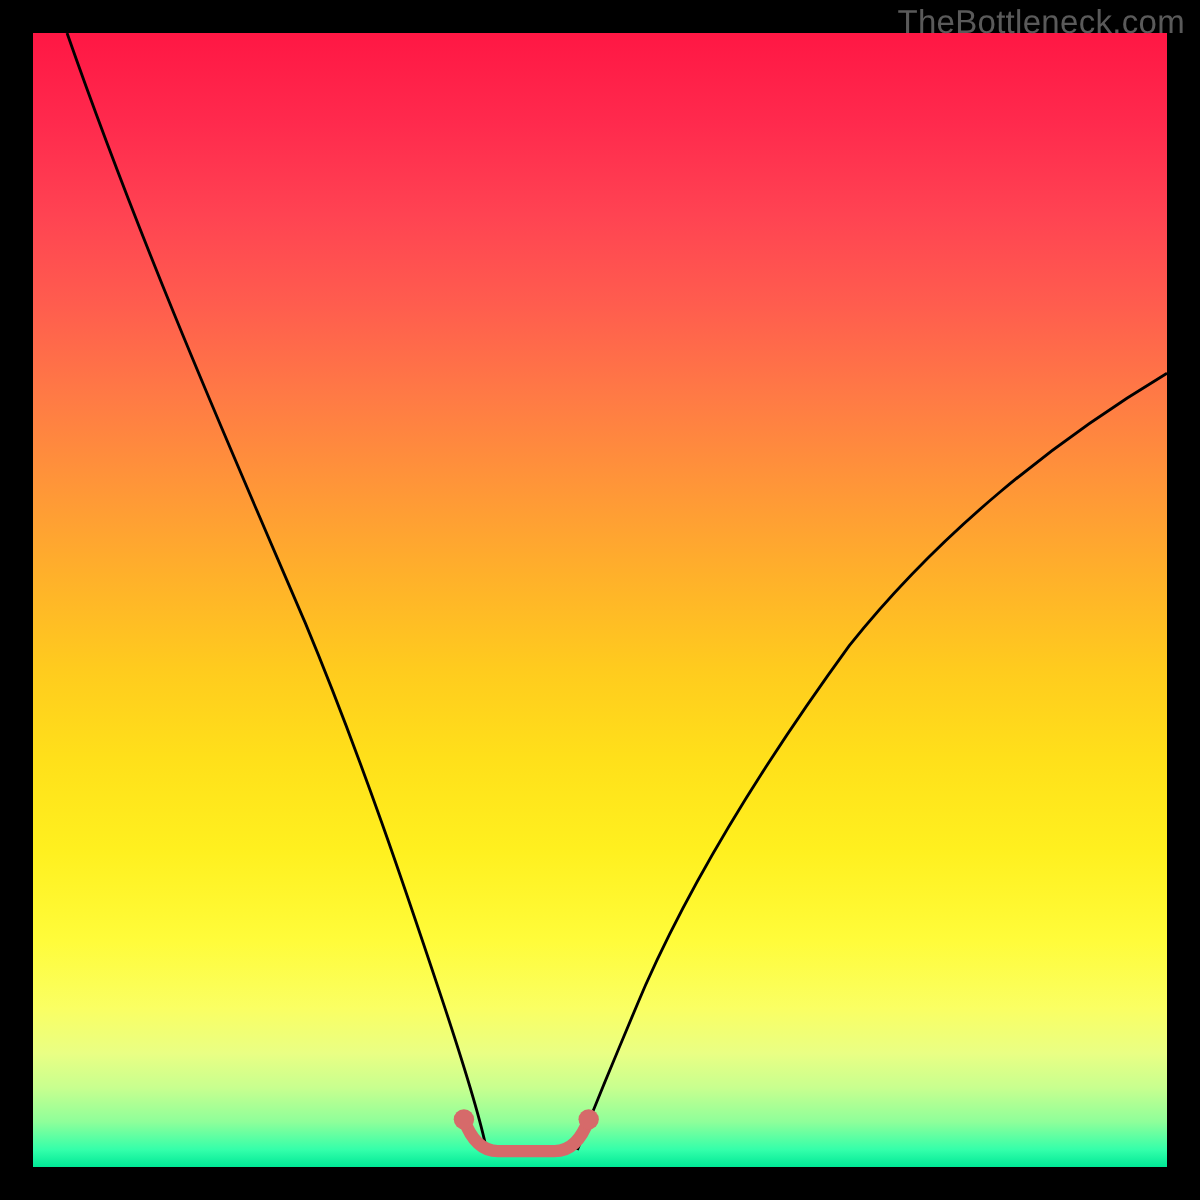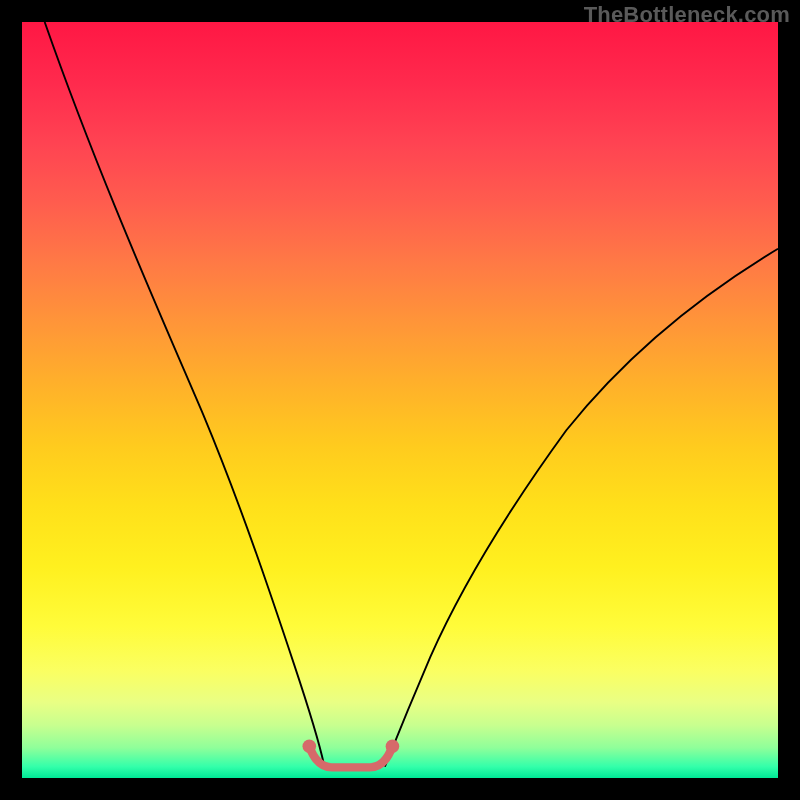--- a/index.html
+++ b/index.html
@@ -44,21 +44,21 @@
       #33ffaa 98.5%,
       #00e896 100%
     );
   }
   .watermark {
     position: absolute;
     top: 2px;
     right: 10px;
     color: #5a5a5a;
     font-size: 22px;
-    font-weight: 700;
+    font-weight: 400;
     letter-spacing: 0.2px;
     user-select: none;
   }
   svg.curves {
     position: absolute;
     left: 0;
     top: 0;
     width: 756px;
     height: 756px;
     overflow: visible;

